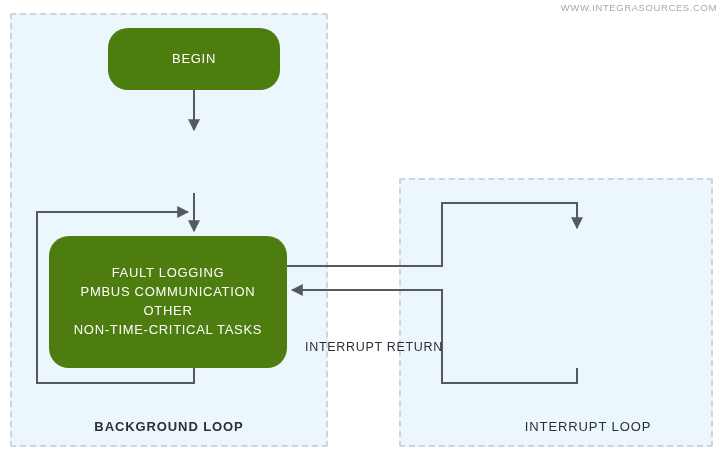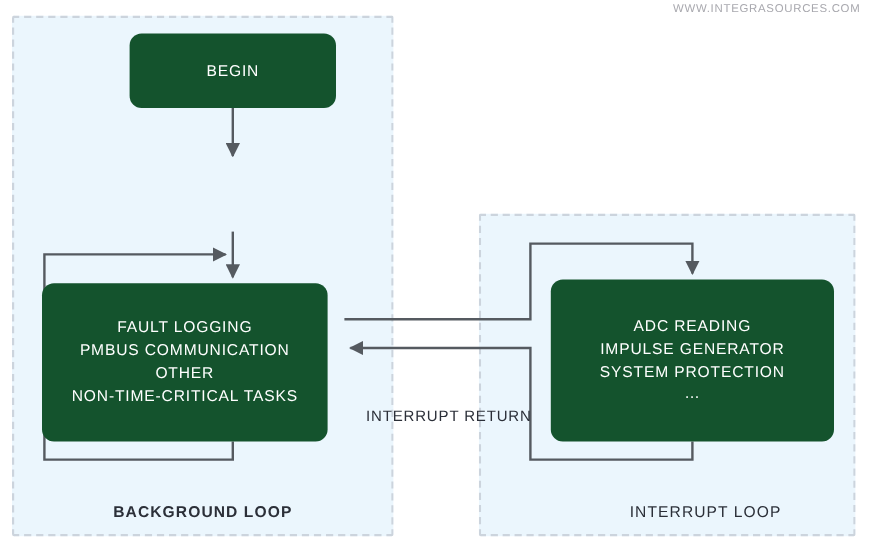--- a/index.html
+++ b/index.html
@@ -63,22 +63,22 @@
     font-weight: bold;
   }
   #label-interrupt-loop {
     left: 399px;
     top: 419px;
     width: 314px;
     margin-left: 32px;
   }
   .node {
     position: absolute;
-    background: #14532d;
-    border-radius: 10px;
+    background: #4d7c0f;
+    border-radius: 20px;
     color: #ffffff;
     display: flex;
     align-items: center;
     justify-content: center;
     text-align: center;
     font-size: 13px;
     letter-spacing: 0.7px;
     line-height: 1.45;
     box-sizing: border-box;
     padding: 4px 8px;
@@ -89,21 +89,21 @@
     width: 172px;
     height: 62px;
   }
   #node-system-init {
     left: 108px;
     top: 135px;
     width: 172px;
     height: 58px;
   }
   #node-background-tasks {
-    left: 35px;
+    left: 49px;
     top: 236px;
     width: 238px;
     height: 132px;
   }
   #node-interrupt-tasks {
     left: 459px;
     top: 233px;
     width: 236px;
     height: 135px;
   }
@@ -170,26 +170,20 @@
   </div>
 
 
   <div class="node" id="node-background-tasks">
     <span class="node-lines">FAULT LOGGING
 PMBUS COMMUNICATION
 OTHER
 NON-TIME-CRITICAL TASKS</span>
   </div>
 
-  <div class="node" id="node-interrupt-tasks">
-    <span class="node-lines">ADC READING
-IMPULSE GENERATOR
-SYSTEM PROTECTION
-…</span>
-  </div>
 
 
   <div class="edge-label" id="label-interrupt-return">INTERRUPT RETURN</div>
 
   <div class="panel-label" id="label-background-loop">BACKGROUND LOOP</div>
 
   <div class="panel-label" id="label-interrupt-loop">INTERRUPT LOOP</div>
 
 </div>
 

